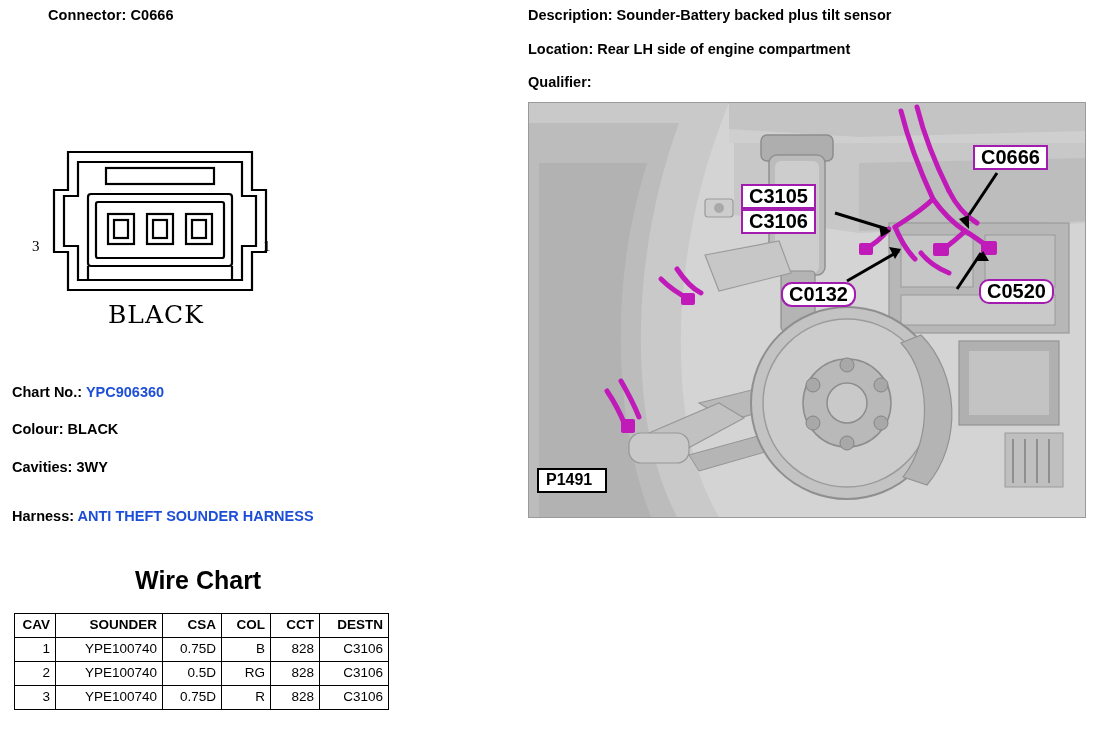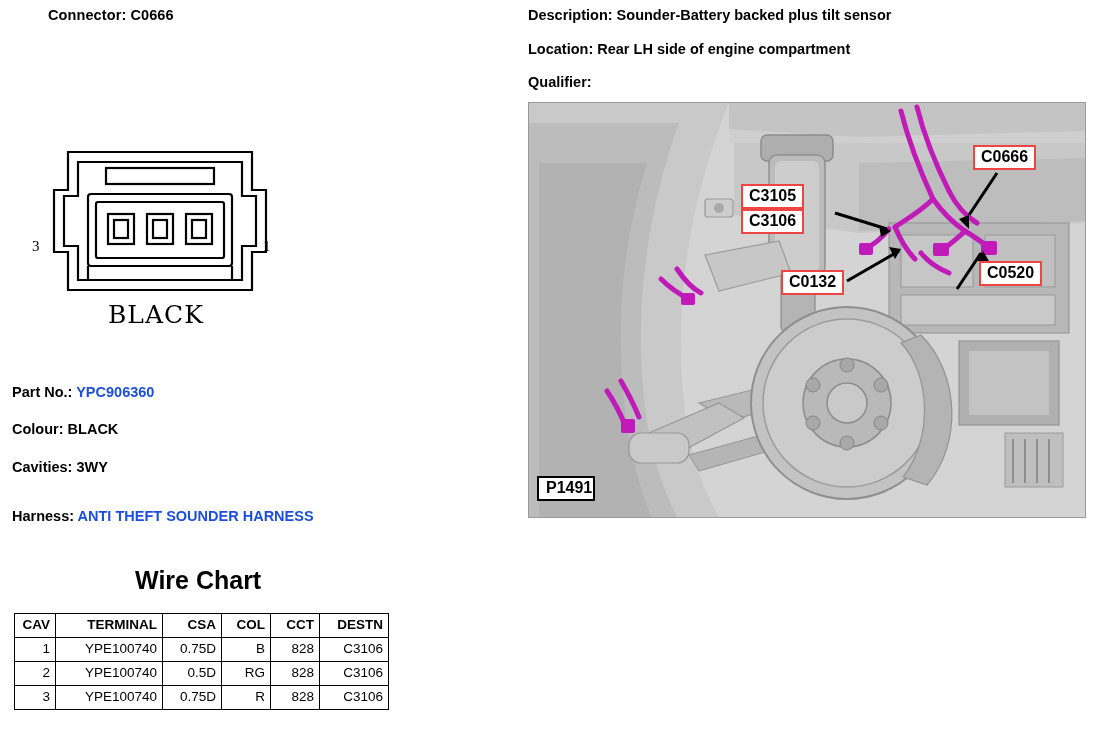--- a/index.html
+++ b/index.html
@@ -139,36 +139,36 @@
     height: 414px;
     background: #d5d5d5;
     border: 1px solid #9a9a9a;
     overflow: hidden;
   }
   .photo svg { display: block; }
 
   .callout {
     position: absolute;
     background: #ffffff;
-    border: 2px solid #ef4444;
-    font-size: 16px;
+    border: 2px solid #a21caf;
+    font-size: 20px;
     font-weight: bold;
     padding: 1px 6px 2px 6px;
     line-height: 18px;
     white-space: nowrap;
   }
   .photo-id {
     position: absolute;
     left: 8px;
-    bottom: 16px;
+    bottom: 24px;
     background: #ffffff;
     border: 2px solid #000000;
     font-size: 16px;
     font-weight: bold;
-    padding: 1px 1px 2px 7px;
+    padding: 1px 13px 2px 7px;
   }
 </style>
 </head>
 <body>
 
 <div class="page">
 
   <div class="left-col">
 
     <div class="connector-title">Connector: C0666</div>
@@ -200,21 +200,21 @@
           <path d="M68,136 L68,150"></path>
           <path d="M212,136 L212,150"></path>
         </g>
       </svg>
       <div class="pin-label left">3</div>
       <div class="pin-label right">1</div>
       <div class="black-word">BLACK</div>
     </div>
 
     <div class="spec spec-partno">
-      <span>Part No.:</span>
+      <span>Chart No.:</span>
       <span class="val-green">YPC906360</span>
     </div>
 
     <div class="spec spec-colour">
       <span>Colour:</span>
       <span>BLACK</span>
     </div>
 
     <div class="spec spec-cavities">
       <span>Cavities:</span>
@@ -225,21 +225,21 @@
       <span>Harness:</span>
       <span class="val-green">ANTI THEFT SOUNDER HARNESS</span>
     </div>
 
     <div class="wire-chart-title">Wire Chart</div>
 
     <table class="wire-chart">
       <thead>
         <tr>
           <th class="col-cav">CAV</th>
-          <th class="col-terminal">TERMINAL</th>
+          <th class="col-terminal">SOUNDER</th>
           <th class="col-csa">CSA</th>
           <th class="col-col">COL</th>
           <th class="col-cct">CCT</th>
           <th class="col-destn">DESTN</th>
         </tr>
       </thead>
       <tbody>
         <tr>
           <td>1</td>
           <td>YPE100740</td>
@@ -367,20 +367,20 @@
           <polygon points="440,112 430,116 440,126"></polygon>
           <polygon points="362,128 350,122 352,134"></polygon>
           <polygon points="372,146 360,144 366,156"></polygon>
           <polygon points="454,148 448,158 460,158"></polygon>
         </g>
       </svg>
 
       <div class="callout" style="left:444px; top:42px;">C0666</div>
       <div class="callout" style="left:212px; top:81px;">C3105</div>
       <div class="callout" style="left:212px; top:106px;">C3106</div>
-      <div class="callout" style="left:252px; top:167px;">C0132</div>
-      <div class="callout" style="left:450px; top:158px;">C0520</div>
+      <div class="callout" style="left:252px; top:179px;border-radius:11px;">C0132</div>
+      <div class="callout" style="left:450px; top:176px;border-radius:10px;">C0520</div>
 
       <div class="photo-id">P1491</div>
     </div>
   </div>
 
 </div>
 
 </body></html>

